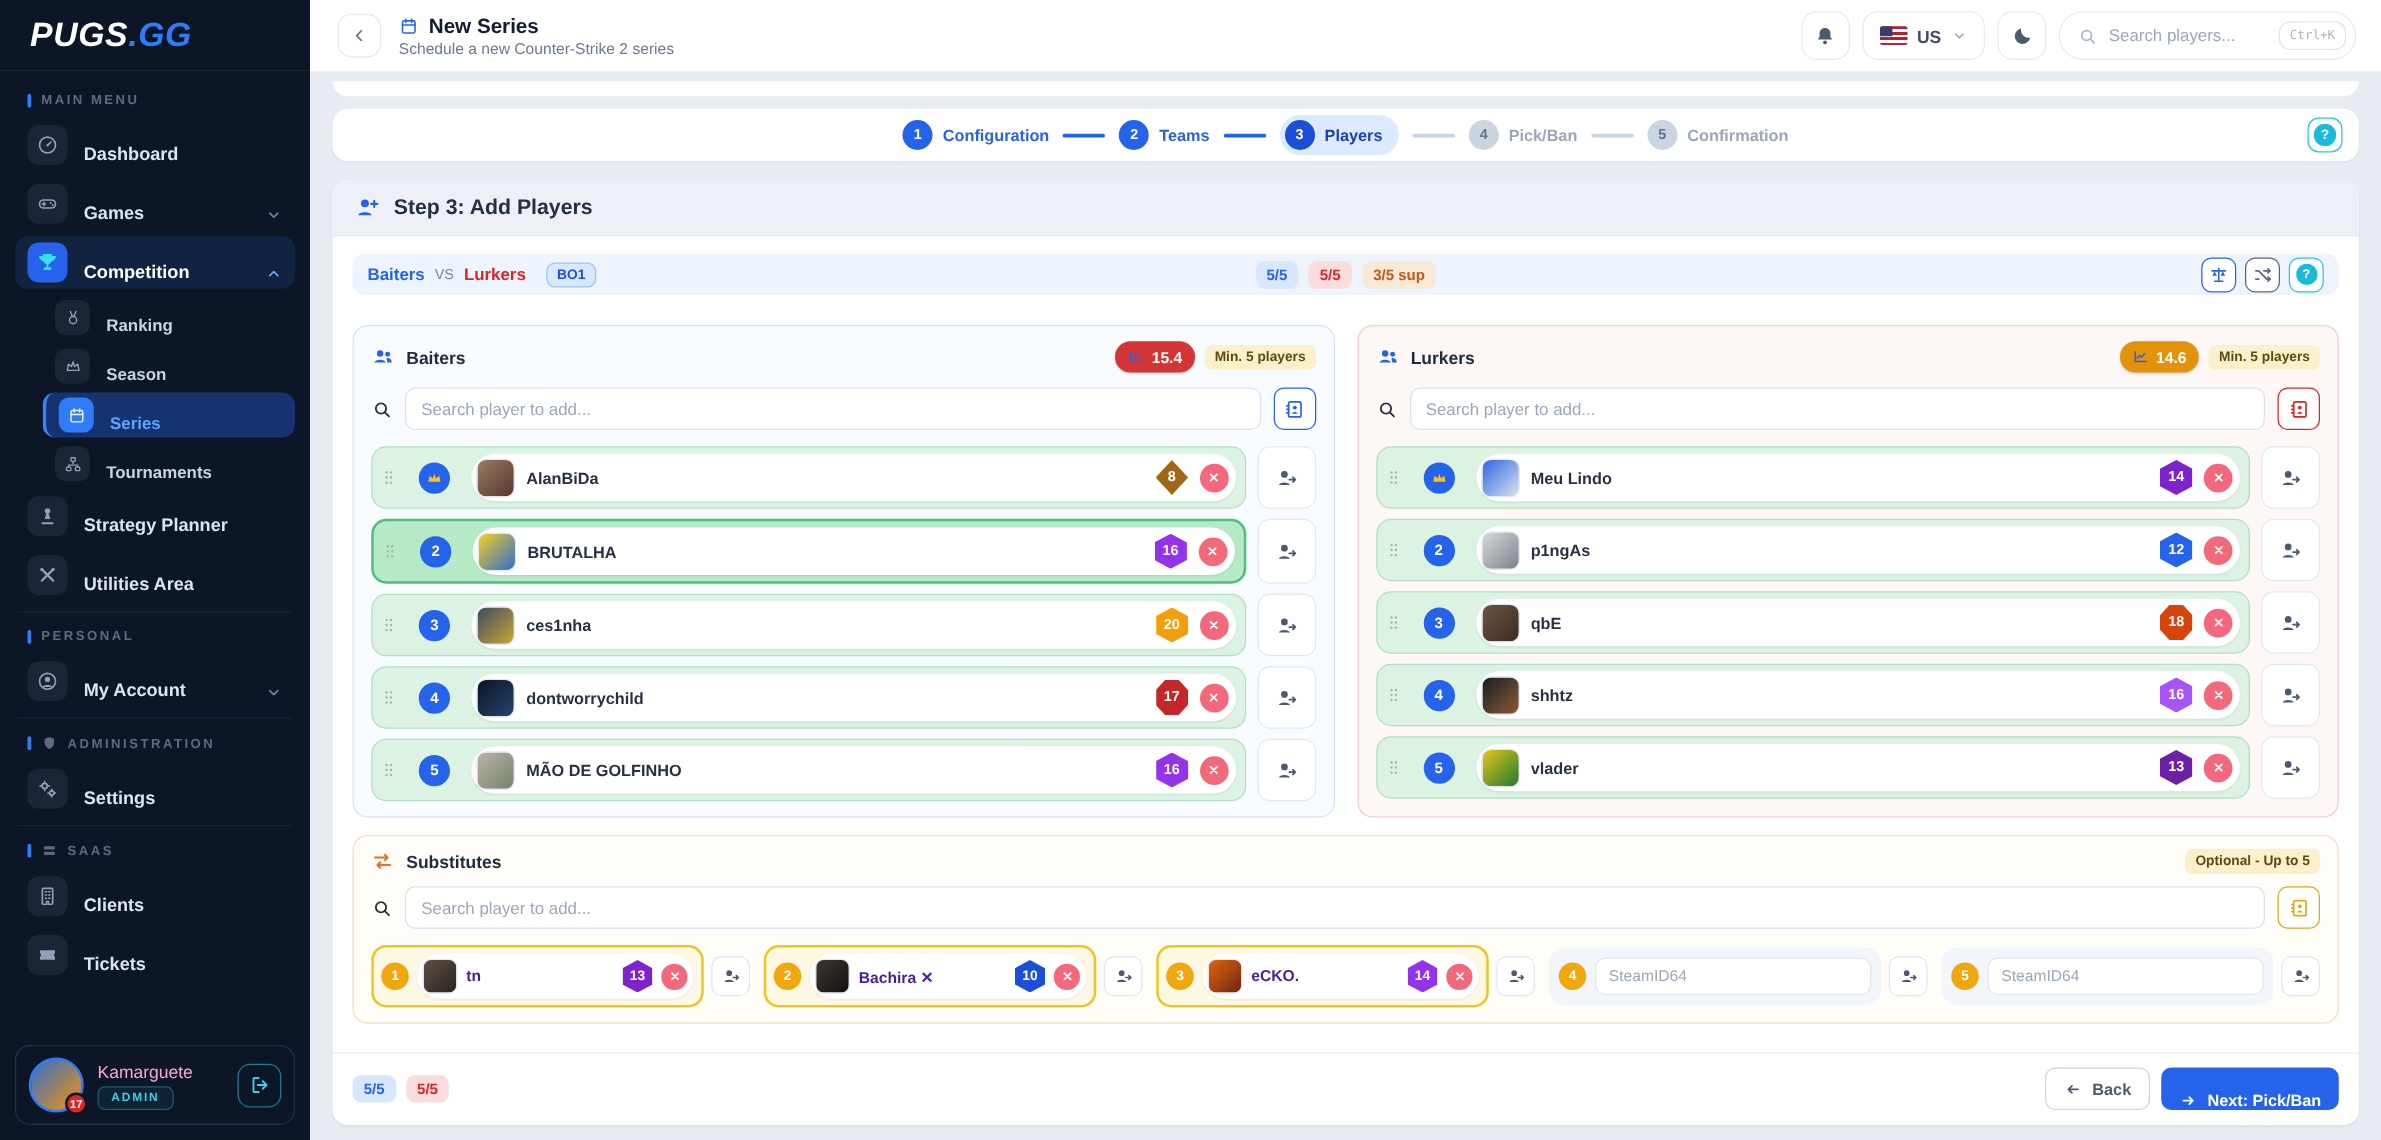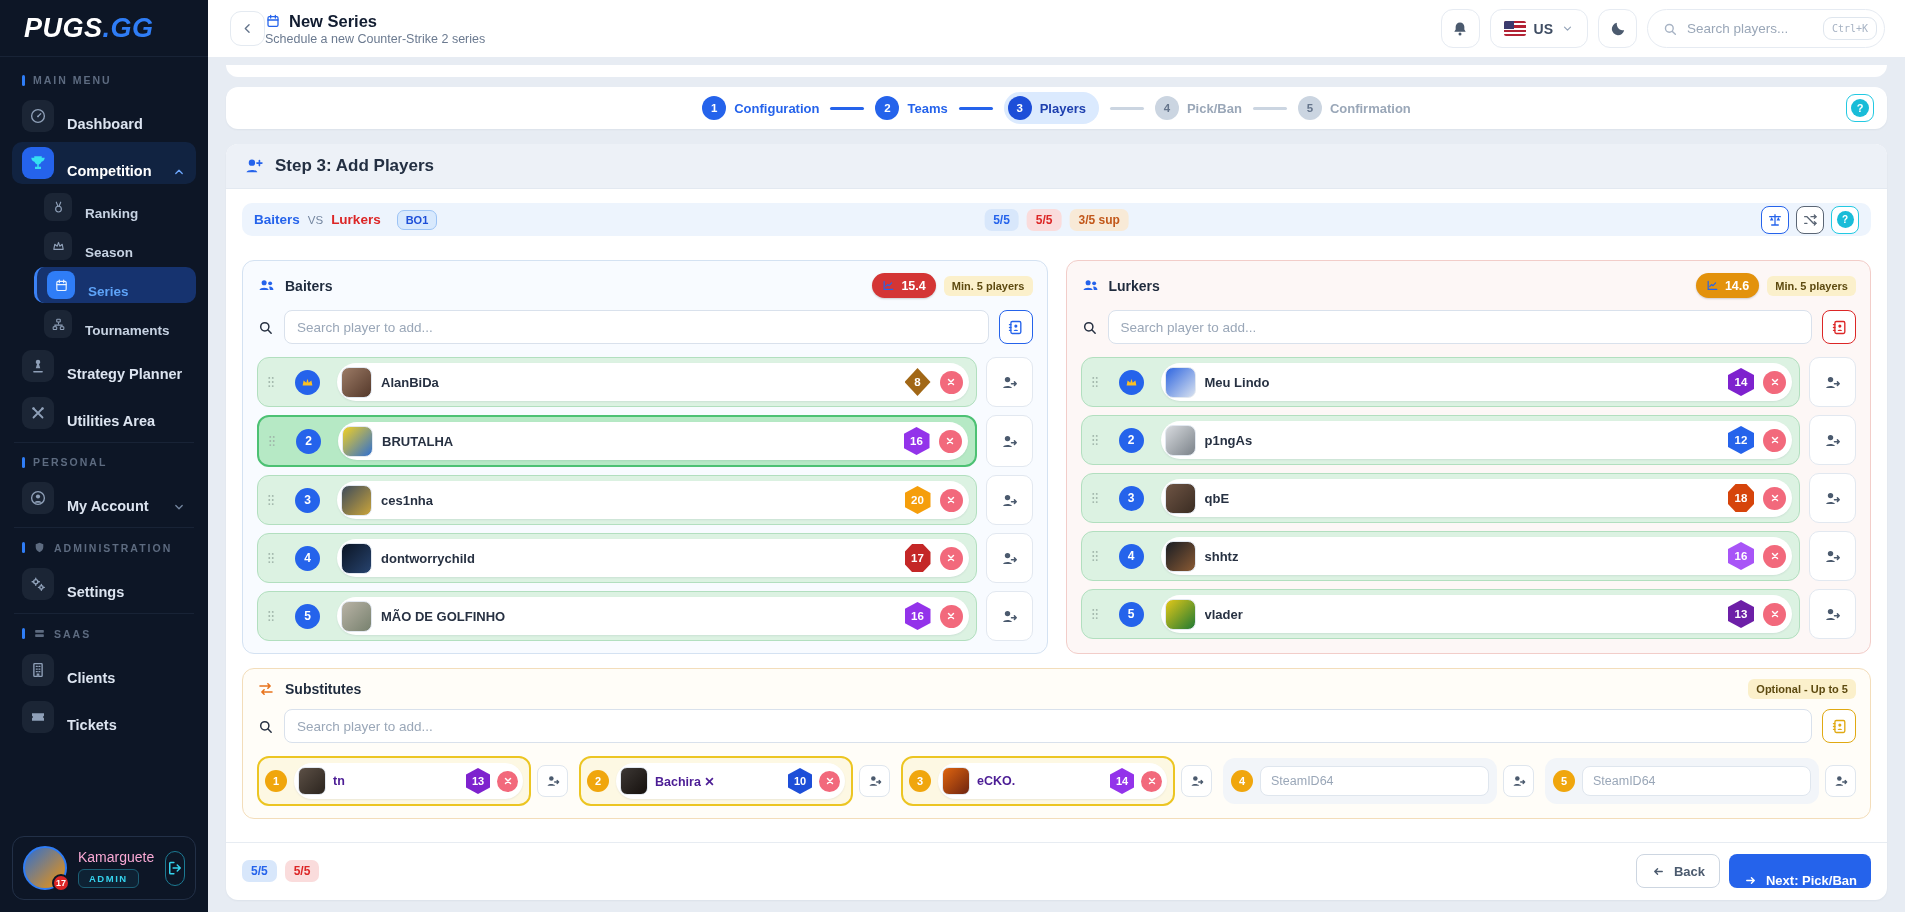--- a/index.html
+++ b/index.html
@@ -1,21 +1,21 @@
 <!DOCTYPE html>
 <html><head>
 <meta charset="utf-8">
 <style>
 *{margin:0;padding:0;box-sizing:border-box}
 html,body{overflow:hidden}
 body{width:1905px;height:912px;font-family:"Liberation Sans",sans-serif;background:#e7ecf3;display:flex}
 svg{display:block}
 .i{width:18px;height:18px;flex-shrink:0}
 
-.sb{width:208px;background:#0d1626;display:flex;flex-direction:column;flex-shrink:0;color:#dce4f0}
+.sb{width:248px;background:#0d1626;display:flex;flex-direction:column;flex-shrink:0;color:#dce4f0}
 .sb-logo{height:57px;display:flex;align-items:center;padding-left:24px;font-style:italic;font-weight:800;font-size:27px;letter-spacing:.5px;border-bottom:1px solid #182336;flex-shrink:0}
 .lg1{color:#fff}.lg2{color:#2f7df6}
 .sb-nav{flex:1;padding:4px 12px 0;overflow:hidden}
 .sb-sec{display:flex;align-items:center;gap:8px;font-size:10.5px;font-weight:700;letter-spacing:2px;color:#5d6b80;margin:13px 10px 9px}
 .sb-sec .bar{width:3px;height:11px;background:#2f7df6;border-radius:2px;flex-shrink:0}
 .sb-sec .i{width:13px;height:13px;color:#5d6b80}
 .sb-it{display:flex;align-items:flex-end;gap:13px;padding:5px 10px;border-radius:10px;margin-bottom:5px;font-size:14.5px;font-weight:600;color:#dce4f0;cursor:pointer}
 .sb-ic{width:32px;height:32px;border-radius:9px;background:#1b2535;display:flex;align-items:center;justify-content:center;color:#8fa0b8;flex-shrink:0}
 .sb-it.active{background:rgba(47,125,246,.13)}
 .sb-it.active .sb-ic{background:#2563eb;color:#35e0f2}
@@ -30,21 +30,21 @@
 .sb-it.series .sb-lbl{color:#5ea4f9;font-weight:700}
 .divider{height:1px;background:#182336;margin:8px 2px}
 .sb-user{margin:8px 12px 12px;border:1px solid #223047;border-radius:12px;padding:9px 10px;display:flex;align-items:center;gap:11px;flex-shrink:0}
 .avatar{width:44px;height:44px;border-radius:50%;border:2px solid #2f7df6;position:relative;flex-shrink:0}
 .av-badge{position:absolute;bottom:-4px;right:-5px;background:#dc2626;color:#fff;font-size:9px;font-weight:700;width:18px;height:18px;border-radius:50%;display:flex;align-items:center;justify-content:center;border:2px solid #0d1626}
 .u-name{font-size:14px;font-weight:400;color:#f9a8d4}
 .u-role{display:inline-block;margin-top:4px;font-size:9.5px;font-weight:700;letter-spacing:1.5px;color:#35d3ee;border:1px solid #1c5f75;background:#0e2234;padding:3px 10px;border-radius:6px}
 .logout{margin-left:auto;width:35px;height:35px;border-radius:10px;border:1.5px solid #1c7a93;color:#35d3ee;display:flex;align-items:center;justify-content:center;background:transparent;cursor:pointer}
 
 .main{flex:1;display:flex;flex-direction:column;min-width:0}
-.hdr{height:57px;background:#fff;display:flex;align-items:center;padding:0 20px 0 22px;flex-shrink:0}
+.hdr{height:57px;background:#fff;display:flex;align-items:center;padding:0 20px 0 22px;gap:14px;flex-shrink:0}
 .back-btn{width:35px;height:35px;border:1px solid #e4eaf1;border-radius:11px;color:#64748b;display:flex;align-items:center;justify-content:center;background:#fff;cursor:pointer}
 .h-tgroup{display:flex;flex-direction:column;gap:1px}
 .h-title{display:flex;align-items:center;gap:8px;font-size:16.5px;font-weight:800;color:#111c30}
 .h-title .i{width:16px;height:16px;color:#2563eb}
 .h-sub{font-size:12.5px;color:#6b7a90}
 .h-right{margin-left:auto;display:flex;gap:10px;align-items:center}
 .icon-btn{width:39px;height:39px;border:1px solid #e6ebf2;border-radius:12px;display:flex;align-items:center;justify-content:center;color:#4b5a6e;background:#fff;cursor:pointer}
 .lang{height:39px;border:1px solid #e6ebf2;border-radius:12px;display:flex;align-items:center;gap:8px;padding:0 13px;font-weight:700;color:#3f4d63;font-size:14px;background:#fff;cursor:pointer}
 .flag{width:22px;height:15px;border-radius:2px;background:repeating-linear-gradient(#b22234 0 2.2px,#fff 2.2px 4.4px);position:relative;overflow:hidden;flex-shrink:0}
 .flag::after{content:"";position:absolute;left:0;top:0;width:10px;height:8px;background:#3c3b6e}
@@ -318,20 +318,33 @@
         <span>MAIN MENU</span>
       </div>
     <div class="sb-it">
       <span class="sb-ic">
           <svg class="i">
             <use href="#ic-gauge"></use>
           </svg>
         </span>
       <span class="sb-lbl">Dashboard</span>
     </div>
+    <div class="sb-it">
+      <span class="sb-ic">
+          <svg class="i">
+            <use href="#ic-gamepad"></use>
+          </svg>
+        </span>
+      <span class="sb-lbl">Games</span>
+      <span class="chev">
+          <svg class="i">
+            <use href="#ic-chev-down"></use>
+          </svg>
+        </span>
+    </div>
     <div class="sb-it active">
       <span class="sb-ic">
           <svg class="i">
             <use href="#ic-trophy"></use>
           </svg>
         </span>
       <span class="sb-lbl">Competition</span>
       <span class="chev blue">
           <svg class="i">
             <use href="#ic-chev-up"></use>

